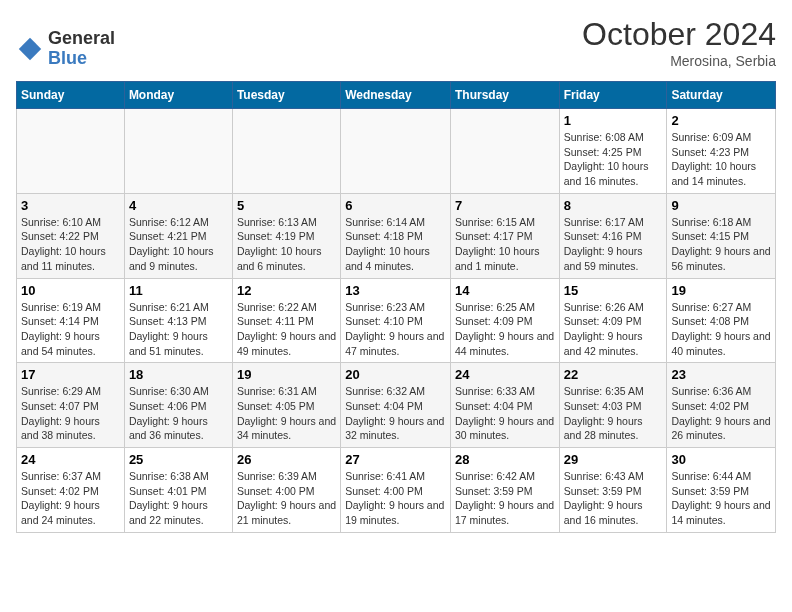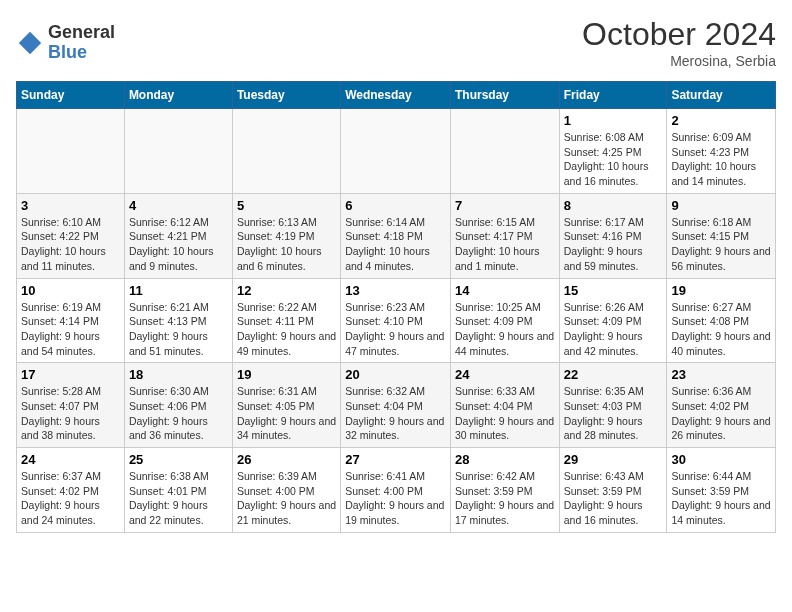--- a/index.html
+++ b/index.html
@@ -6,21 +6,21 @@
     body {
       font-family: Arial, sans-serif;
       background: #fff;
       width: 792px;
       min-height: 612px;
       padding: 16px;
     }
     .header {
       display: flex;
       justify-content: space-between;
-      align-items: center;
+      align-items: flex-end;
       margin-bottom: 12px;
     }
     .logo {
       display: flex;
       align-items: center;
       gap: 4px;
     }
     .logo-text {
       display: flex;
       flex-direction: column;
@@ -208,41 +208,41 @@
 Daylight: 9 hours and 49 minutes.</div>
         </td>
         <td>
           <span class="day-num">13</span>
           <div class="day-info">Sunrise: 6:23 AM
 Sunset: 4:10 PM
 Daylight: 9 hours and 47 minutes.</div>
         </td>
         <td>
           <span class="day-num">14</span>
-          <div class="day-info">Sunrise: 10:25 AM
+          <div class="day-info">Sunrise: 6:25 AM
 Sunset: 4:09 PM
 Daylight: 9 hours and 44 minutes.</div>
         </td>
         <td>
           <span class="day-num">15</span>
           <div class="day-info">Sunrise: 6:26 AM
 Sunset: 4:09 PM
 Daylight: 9 hours and 42 minutes.</div>
         </td>
         <td>
           <span class="day-num">19</span>
           <div class="day-info">Sunrise: 6:27 AM
 Sunset: 4:08 PM
 Daylight: 9 hours and 40 minutes.</div>
         </td>
       </tr>
       <tr>
         <td>
           <span class="day-num">17</span>
-          <div class="day-info">Sunrise: 5:28 AM
+          <div class="day-info">Sunrise: 6:29 AM
 Sunset: 4:07 PM
 Daylight: 9 hours and 38 minutes.</div>
         </td>
         <td>
           <span class="day-num">18</span>
           <div class="day-info">Sunrise: 6:30 AM
 Sunset: 4:06 PM
 Daylight: 9 hours and 36 minutes.</div>
         </td>
         <td>

